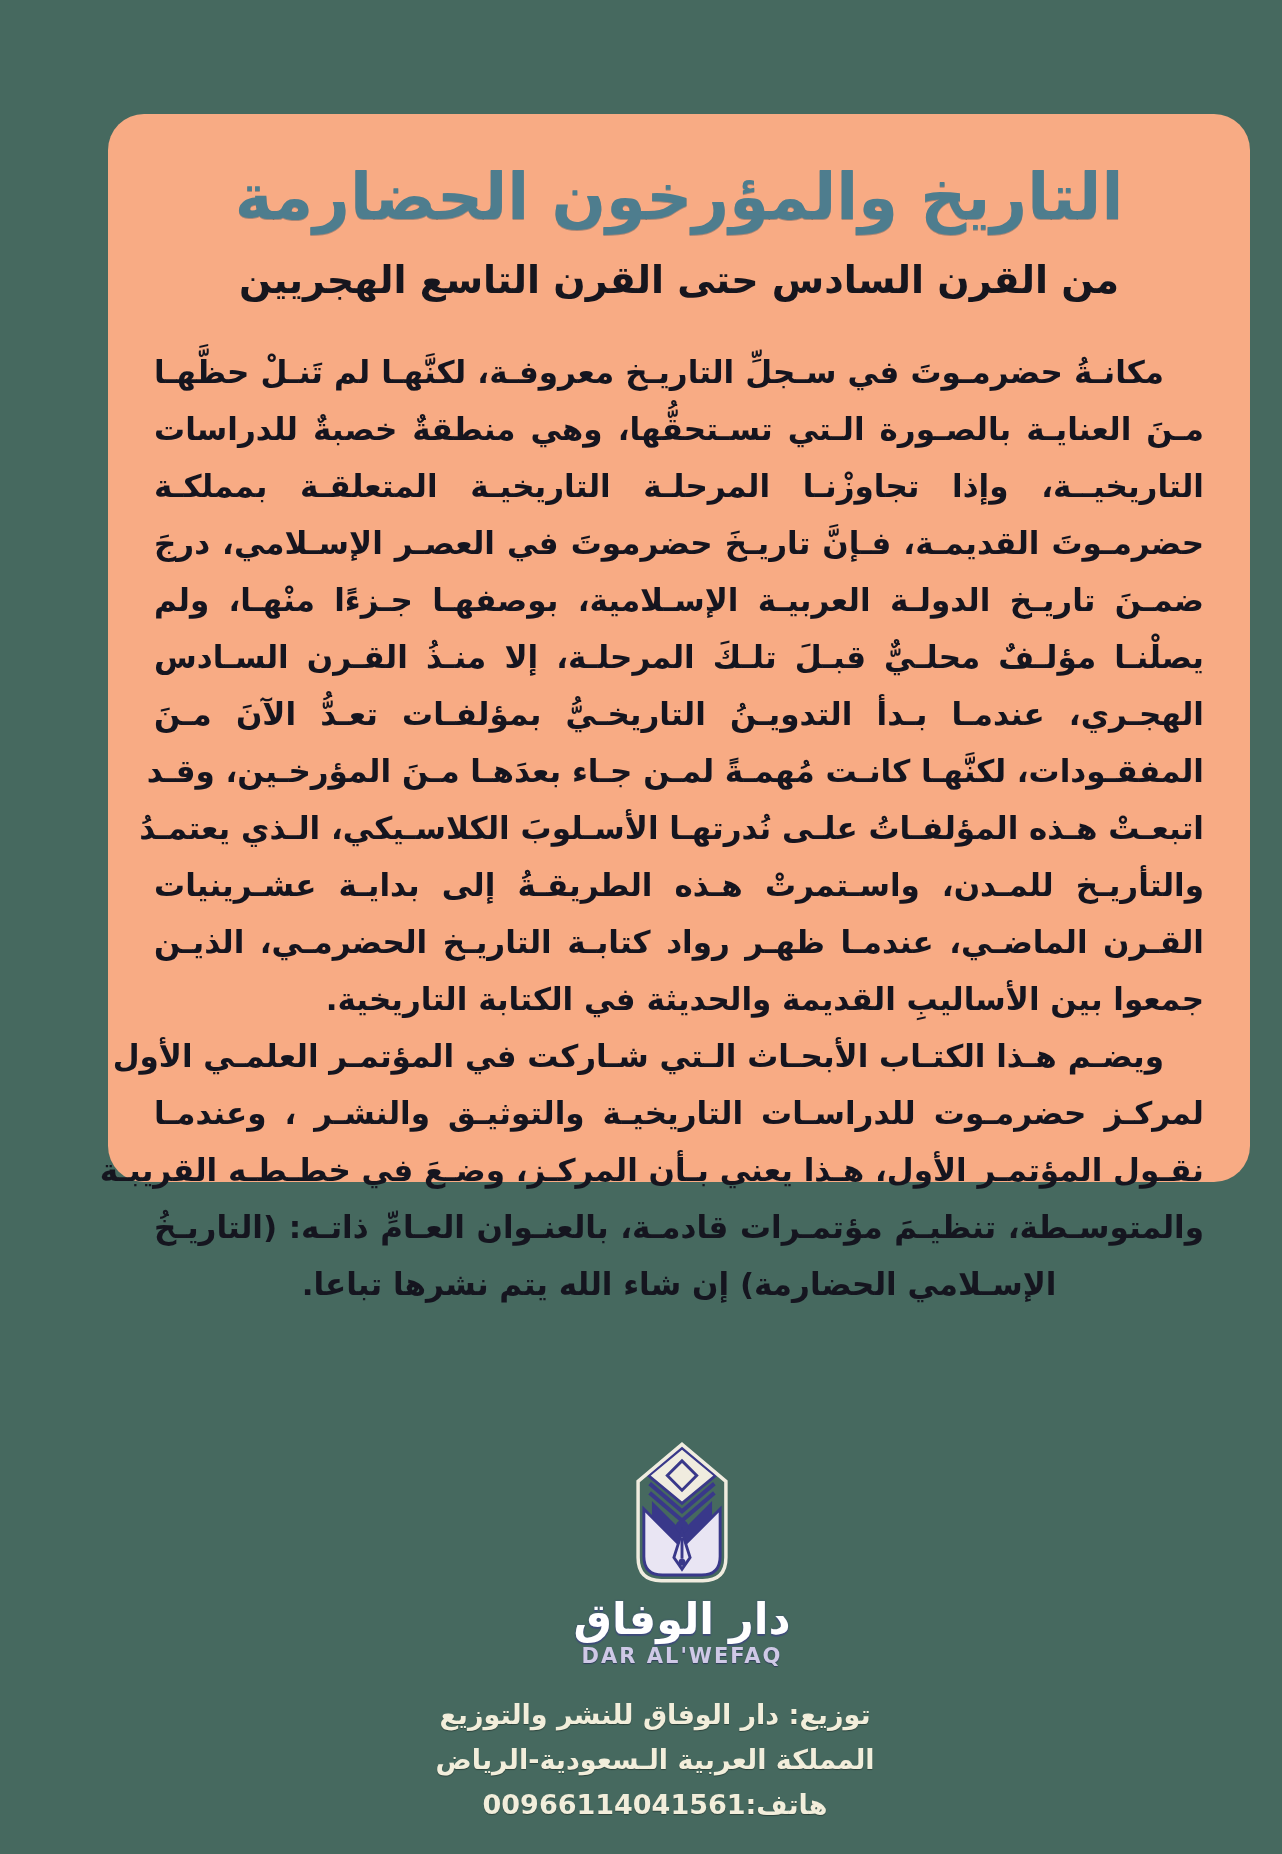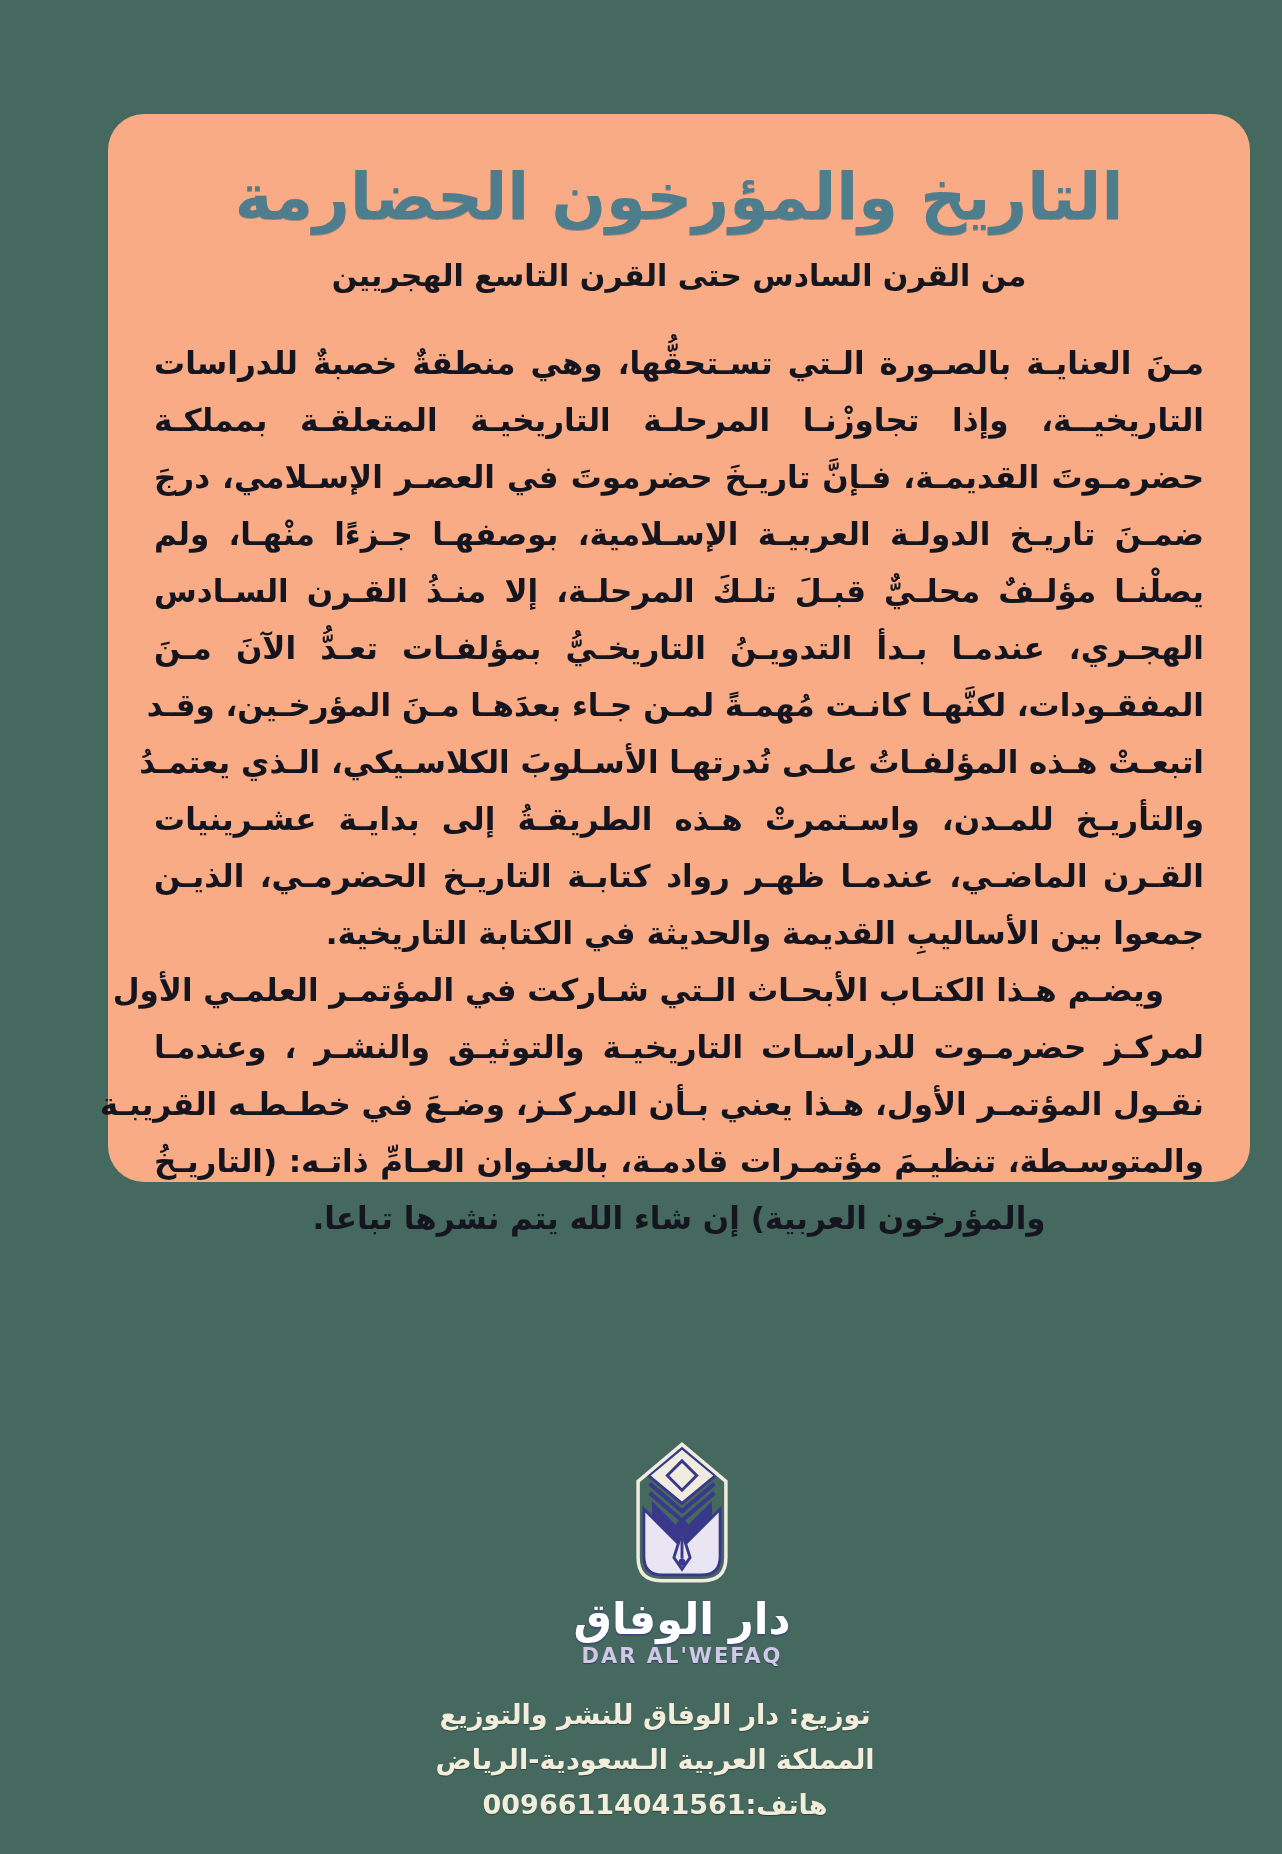--- a/index.html
+++ b/index.html
@@ -35,21 +35,21 @@
     font-size:64px;
     font-weight:bold;
     color:var(--title);
     letter-spacing:-2px;
     text-shadow:0 1px 0 rgba(40,70,85,.35);
     line-height:110px;
   }
   .book-subtitle{
     margin-top:6px;
     text-align:center;
-    font-size:30px;
+    font-size:38px;
     font-weight:bold;
     color:#16161e;
   }
   .blurb{
     margin:42px 46px 0 46px;
     font-size:31px;
     font-weight:bold;
     color:var(--body-text);
   }
   .bline{
@@ -104,36 +104,37 @@
 </head>
 <body>
 
 <div class="cover">
 
   <div class="panel">
     <div class="book-title">التاريخ والمؤرخون الحضارمة</div>
     <div class="book-subtitle">من القرن السادس حتى القرن التاسع الهجريين</div>
 
     <div class="blurb">
+      <div class="bline indent">مكانـةُ حضرمـوتَ في سـجلِّ التاريـخ معروفـة، لكنَّهـا لم تَنـلْ حظَّهـا</div>
       <div class="bline">مـنَ العنايـة بالصـورة الـتي تسـتحقُّها، وهي منطقةٌ خصبةٌ للدراسات</div>
       <div class="bline">التاريخيــة، وإذا تجاوزْنـا المرحلـة التاريخيـة المتعلقـة بمملكـة</div>
       <div class="bline">حضرمـوتَ القديمـة، فـإنَّ تاريـخَ حضرموتَ في العصـر الإسـلامي، درجَ</div>
       <div class="bline">ضمـنَ تاريـخ الدولـة العربيـة الإسـلامية، بوصفهـا جـزءًا منْهـا، ولم</div>
       <div class="bline">يصلْنـا مؤلـفٌ محلـيٌّ قبـلَ تلـكَ المرحلـة، إلا منـذُ القـرن السـادس</div>
       <div class="bline">الهجـري، عندمـا بـدأ التدويـنُ التاريخـيُّ بمؤلفـات تعـدُّ الآنَ مـنَ</div>
       <div class="bline">المفقـودات، لكنَّهـا كانـت مُهمـةً لمـن جـاء بعدَهـا مـنَ المؤرخـين، وقـد</div>
       <div class="bline">اتبعـتْ هـذه المؤلفـاتُ علـى نُدرتهـا الأسـلوبَ الكلاسـيكي، الـذي يعتمـدُ</div>
       <div class="bline">والتأريـخ للمـدن، واسـتمرتْ هـذه الطريقـةُ إلى بدايـة عشـرينيات</div>
       <div class="bline">القـرن الماضـي، عندمـا ظهـر رواد كتابـة التاريـخ الحضرمـي، الذيـن</div>
       <div class="bline para-end">جمعوا بين الأساليبِ القديمة والحديثة في الكتابة التاريخية.</div>
       <div class="bline indent">ويضـم هـذا الكتـاب الأبحـاث الـتي شـاركت في المؤتمـر العلمـي الأول</div>
       <div class="bline">لمركـز حضرمـوت للدراسـات التاريخيـة والتوثيـق والنشـر ، وعندمـا</div>
       <div class="bline">نقـول المؤتمـر الأول، هـذا يعني بـأن المركـز، وضـعَ في خطـطـه القريبـة</div>
       <div class="bline">والمتوسـطة، تنظيـمَ مؤتمـرات قادمـة، بالعنـوان العـامِّ ذاتـه: (التاريـخُ</div>
-      <div class="bline center-last">والمؤرخون العربية) إن شاء الله يتم نشرها تباعا.</div>
+      <div class="bline center-last">الإسـلامي الحضارمة) إن شاء الله يتم نشرها تباعا.</div>
     </div>
   </div>
 
   <div class="logo-block">
     <svg class="emblem" width="104" height="152" viewBox="0 0 180 260" aria-hidden="true">
 
       <path d="M24 118 L24 200 Q24 232 56 232 L124 232 Q156 232 156 200 L156 118 L90 184 Z" fill="#e9e5f3" stroke="#39388a" stroke-width="5"></path>
 
       <path d="M38 104 L90 156 L142 104 L142 132 L90 184 L38 132 Z" fill="#39388a"></path>
 

